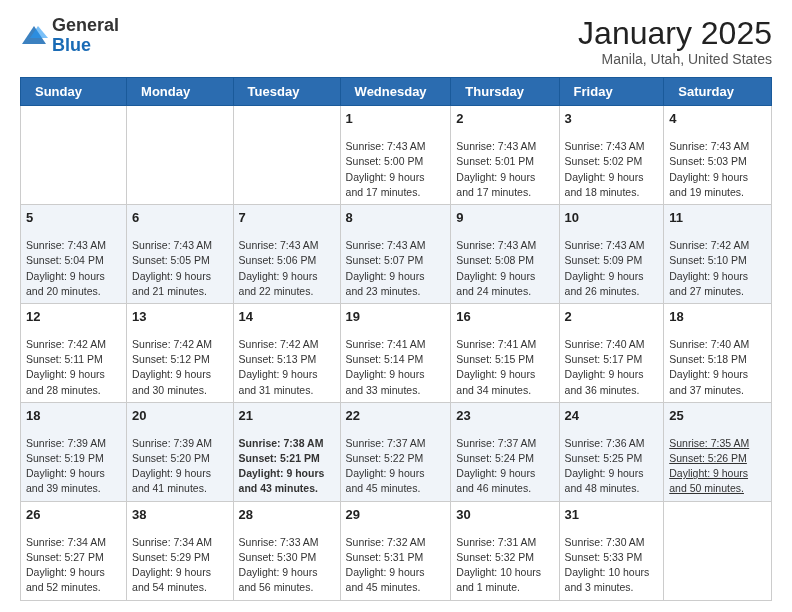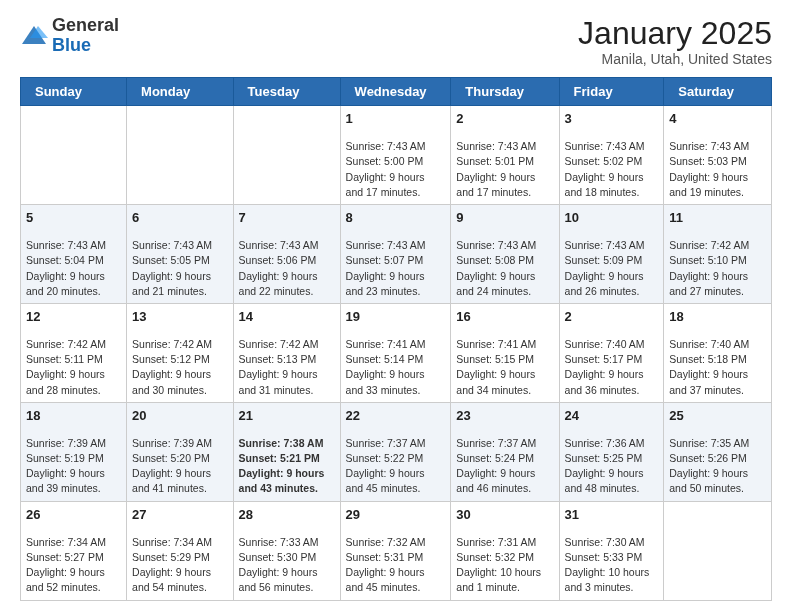--- a/index.html
+++ b/index.html
@@ -305,36 +305,36 @@
           </td>
           <td>
             <div class="day-num">24</div>
             <div class="day-info" style="white-space: pre-line;">Sunrise: 7:36 AM
 Sunset: 5:25 PM
 Daylight: 9 hours
 and 48 minutes.</div>
           </td>
           <td>
             <div class="day-num">25</div>
-            <div class="day-info" style="white-space: pre-line;">Sunrise: 7:35 AM
+            <div class="day-info" style="white-space: pre-line; text-decoration: underline;">Sunrise: 7:35 AM
 Sunset: 5:26 PM
 Daylight: 9 hours
 and 50 minutes.</div>
           </td>
         </tr>
         <tr class="row-odd">
           <td>
             <div class="day-num">26</div>
             <div class="day-info" style="white-space: pre-line;">Sunrise: 7:34 AM
 Sunset: 5:27 PM
 Daylight: 9 hours
 and 52 minutes.</div>
           </td>
           <td>
-            <div class="day-num">27</div>
+            <div class="day-num">38</div>
             <div class="day-info" style="white-space: pre-line;">Sunrise: 7:34 AM
 Sunset: 5:29 PM
 Daylight: 9 hours
 and 54 minutes.</div>
           </td>
           <td>
             <div class="day-num">28</div>
             <div class="day-info" style="white-space: pre-line;">Sunrise: 7:33 AM
 Sunset: 5:30 PM
 Daylight: 9 hours

